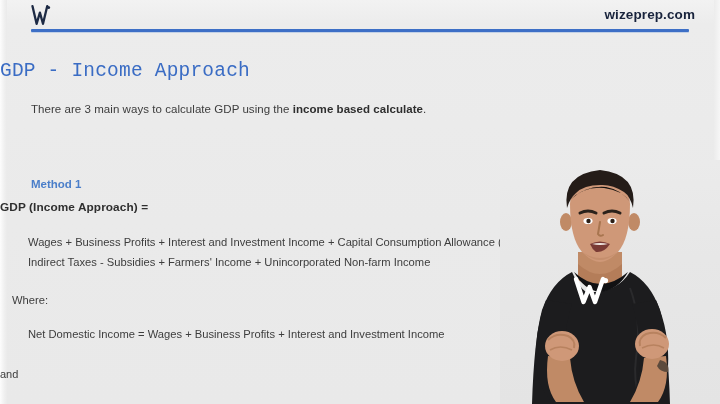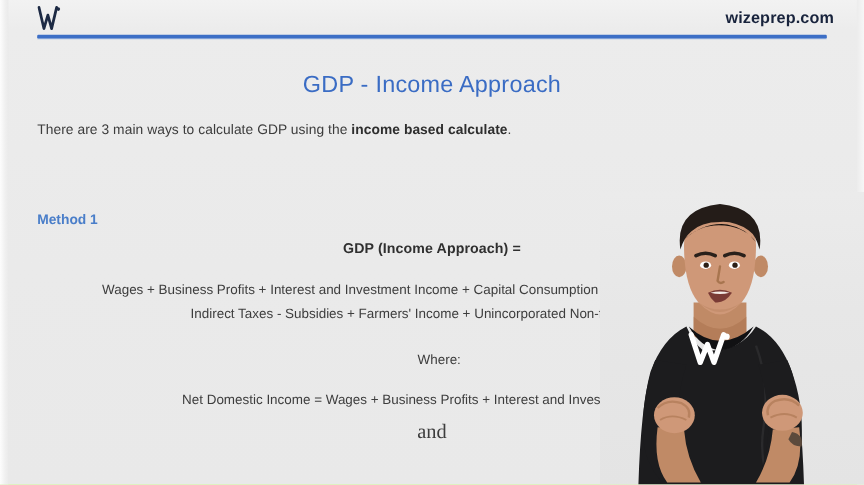--- a/index.html
+++ b/index.html
@@ -10,21 +10,21 @@
   }
   body {
     font-family: "Liberation Sans", sans-serif;
   }
 
   #screen {
     position: relative;
     width: 720px;
     height: 404px;
     overflow: hidden;
-    background: #bef264;
+    background: #e5e5e5;
   }
 
   
   .slide-surface {
     position: absolute;
     left: 0;
     top: 0;
     width: 720px;
     height: 404px;
     background:
@@ -84,25 +84,24 @@
     border-radius: 1px;
     box-shadow: 0 1px 0 rgba(120,160,220,0.35);
   }
 
   
   .slide-title {
     position: absolute;
     left: 0;
     top: 60px;
     width: 720px;
-    text-align: center;
     font-size: 19.5px;
     color: #3a6cc4;
     letter-spacing: 0.2px;
-    font-family: Liberation Sans, sans-serif;
+    font-family: Liberation Mono, monospace;
   }
 
   .intro-line {
     position: absolute;
     left: 31px;
     top: 103px;
     font-size: 11.5px;
     color: #3c3c3c;
     letter-spacing: 0.05px;
   }
@@ -116,21 +115,21 @@
     font-weight: bold;
     color: #4a7ec9;
     margin-top: 26px;
   }
 
   .formula-block {
     position: absolute;
     left: 0;
     top: 200px;
     width: 720px;
-    text-align: center;
+    text-align: left;
     color: #3b3b3b;
   }
   .formula-heading {
     font-size: 11.8px;
     font-weight: bold;
     color: #2f2f2f;
     letter-spacing: 0.1px;
   }
   .formula-body {
     margin-top: 18px;
@@ -145,24 +144,23 @@
     color: #3d3d3d;
     margin-left: 12px;
   }
   .where-eq {
     margin-top: 22px;
     font-size: 11.2px;
     color: #3d3d3d;
     padding: 0 28px;
   }
   .and-label {
-    margin-top: 10px;
-    font-size: 17px;
-    color: #3d3d3d;
-    font-family: Liberation Serif, serif;
+    margin-top: 28px;
+    font-size: 11px;
+    color: #3d3d3d;
   }
 
   
   .presenter {
     position: absolute;
     left: 500px;
     top: 160px;
     width: 220px;
     height: 244px;
     overflow: hidden;

